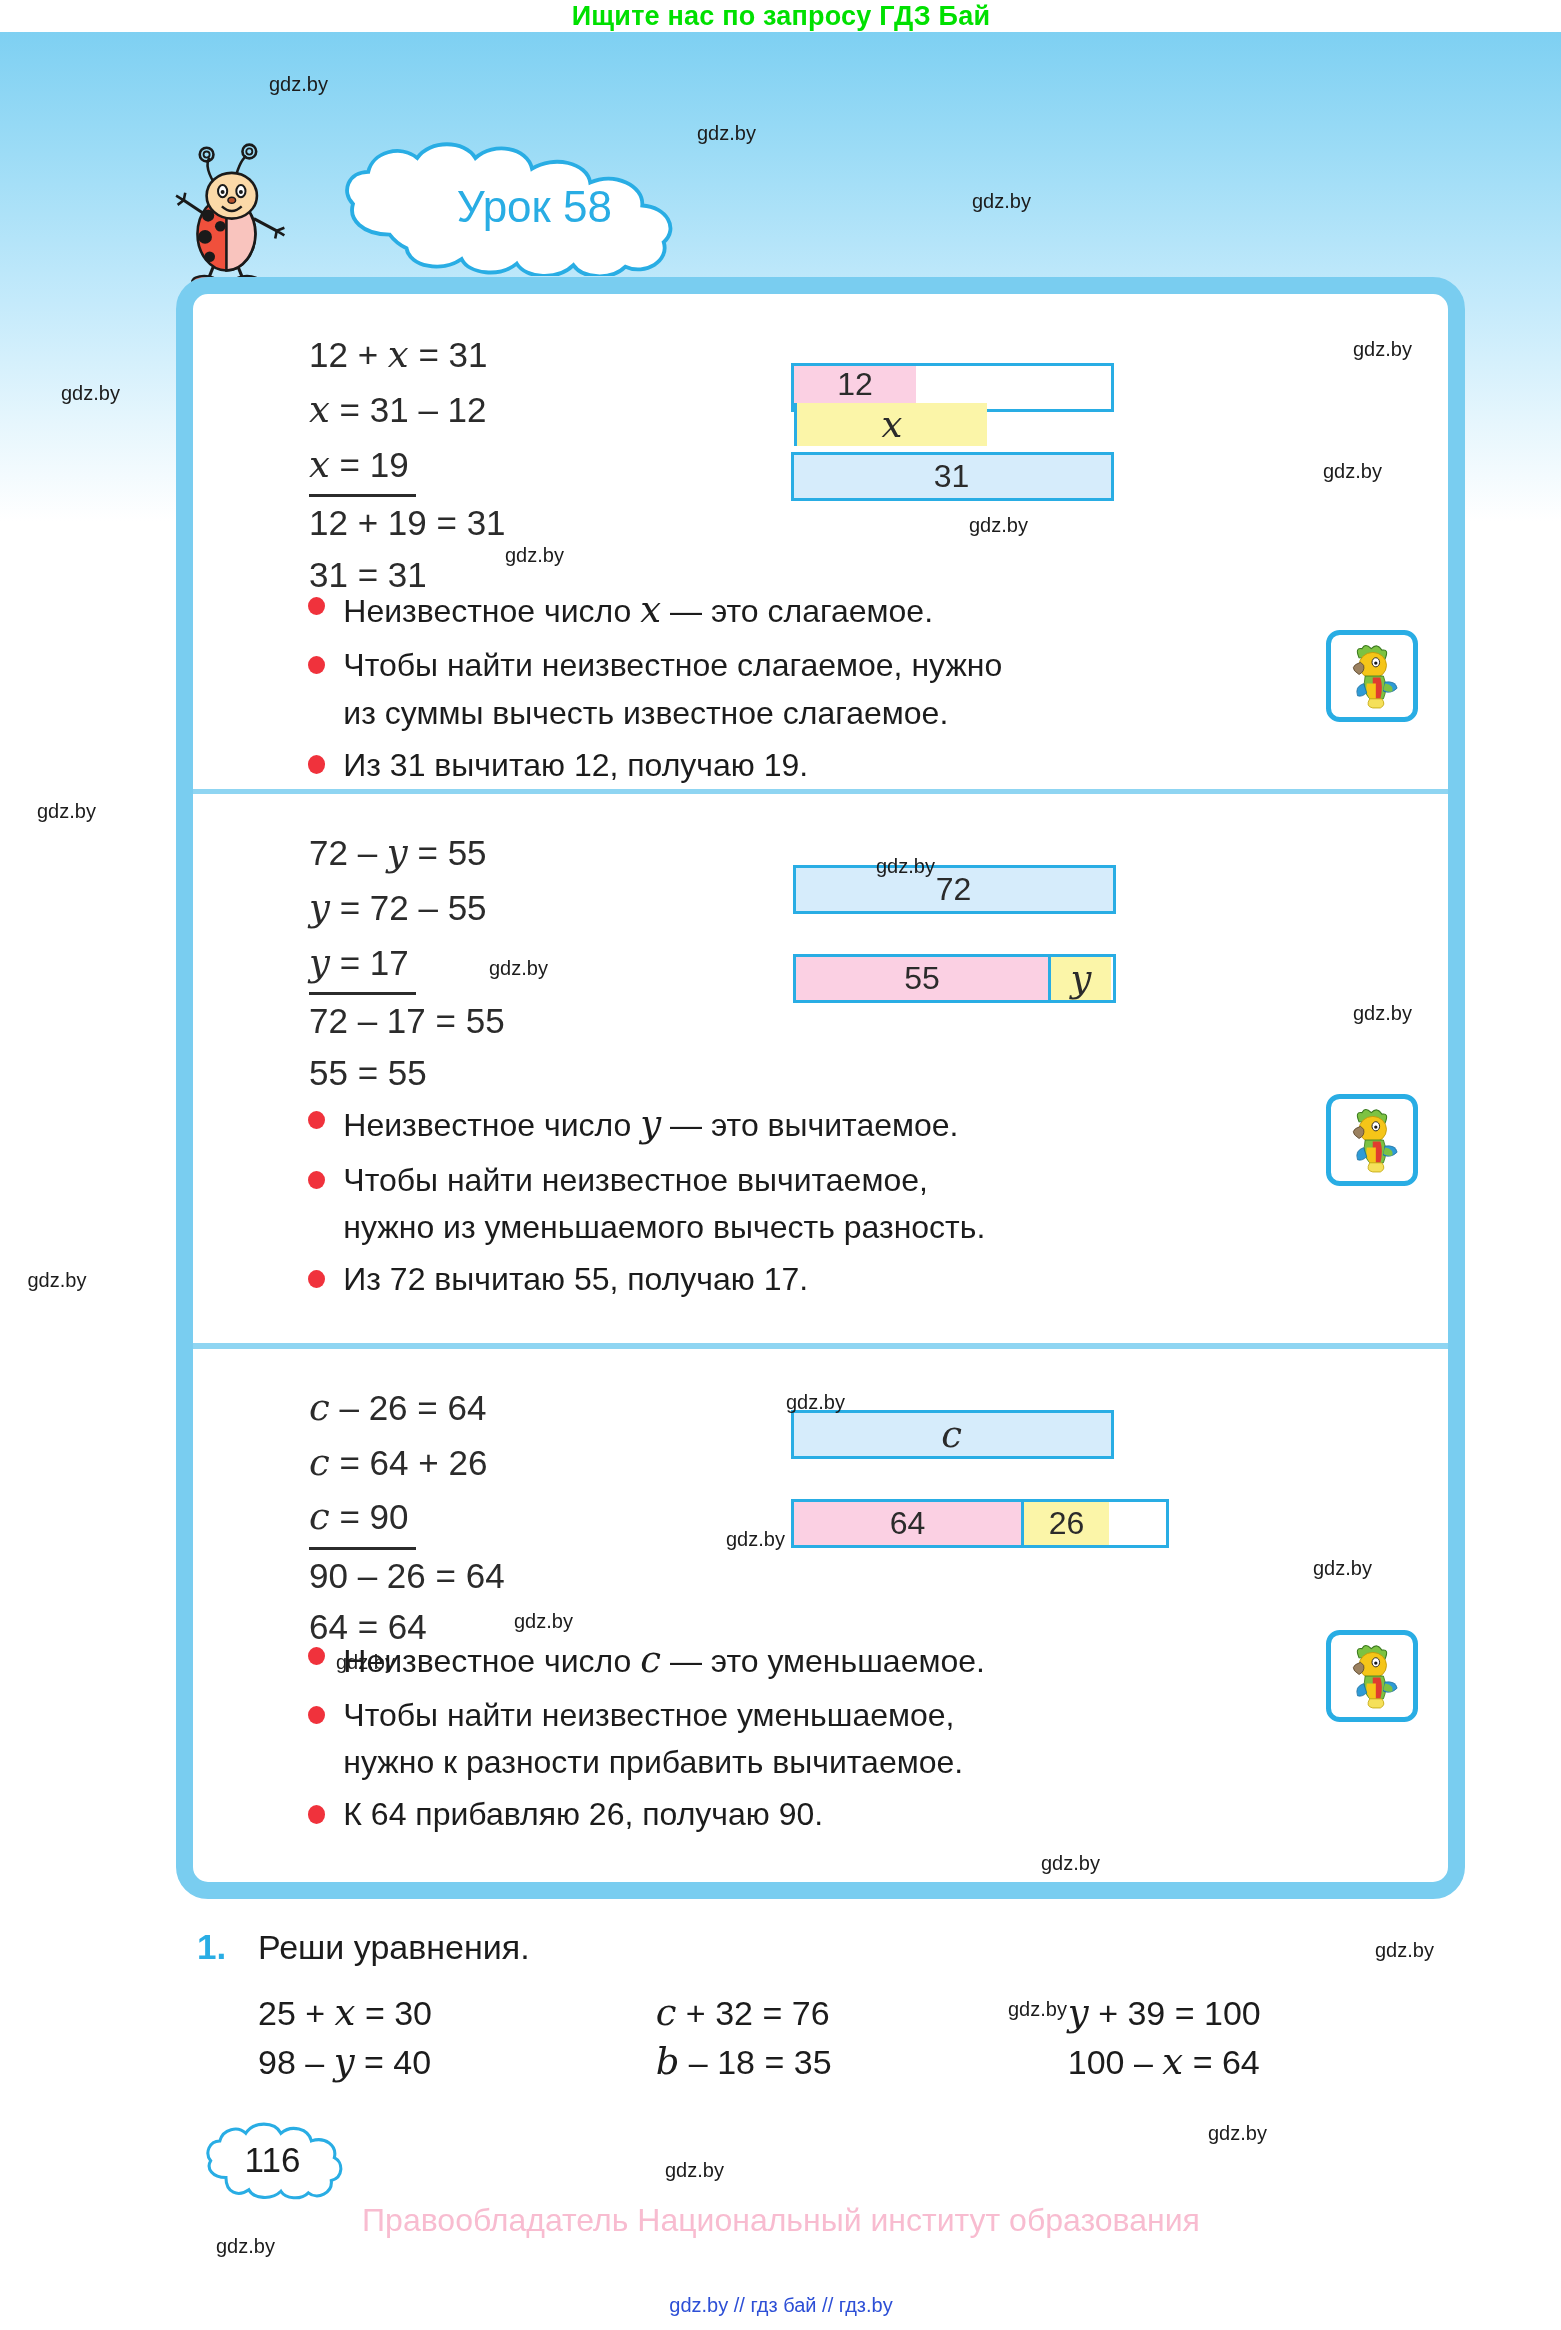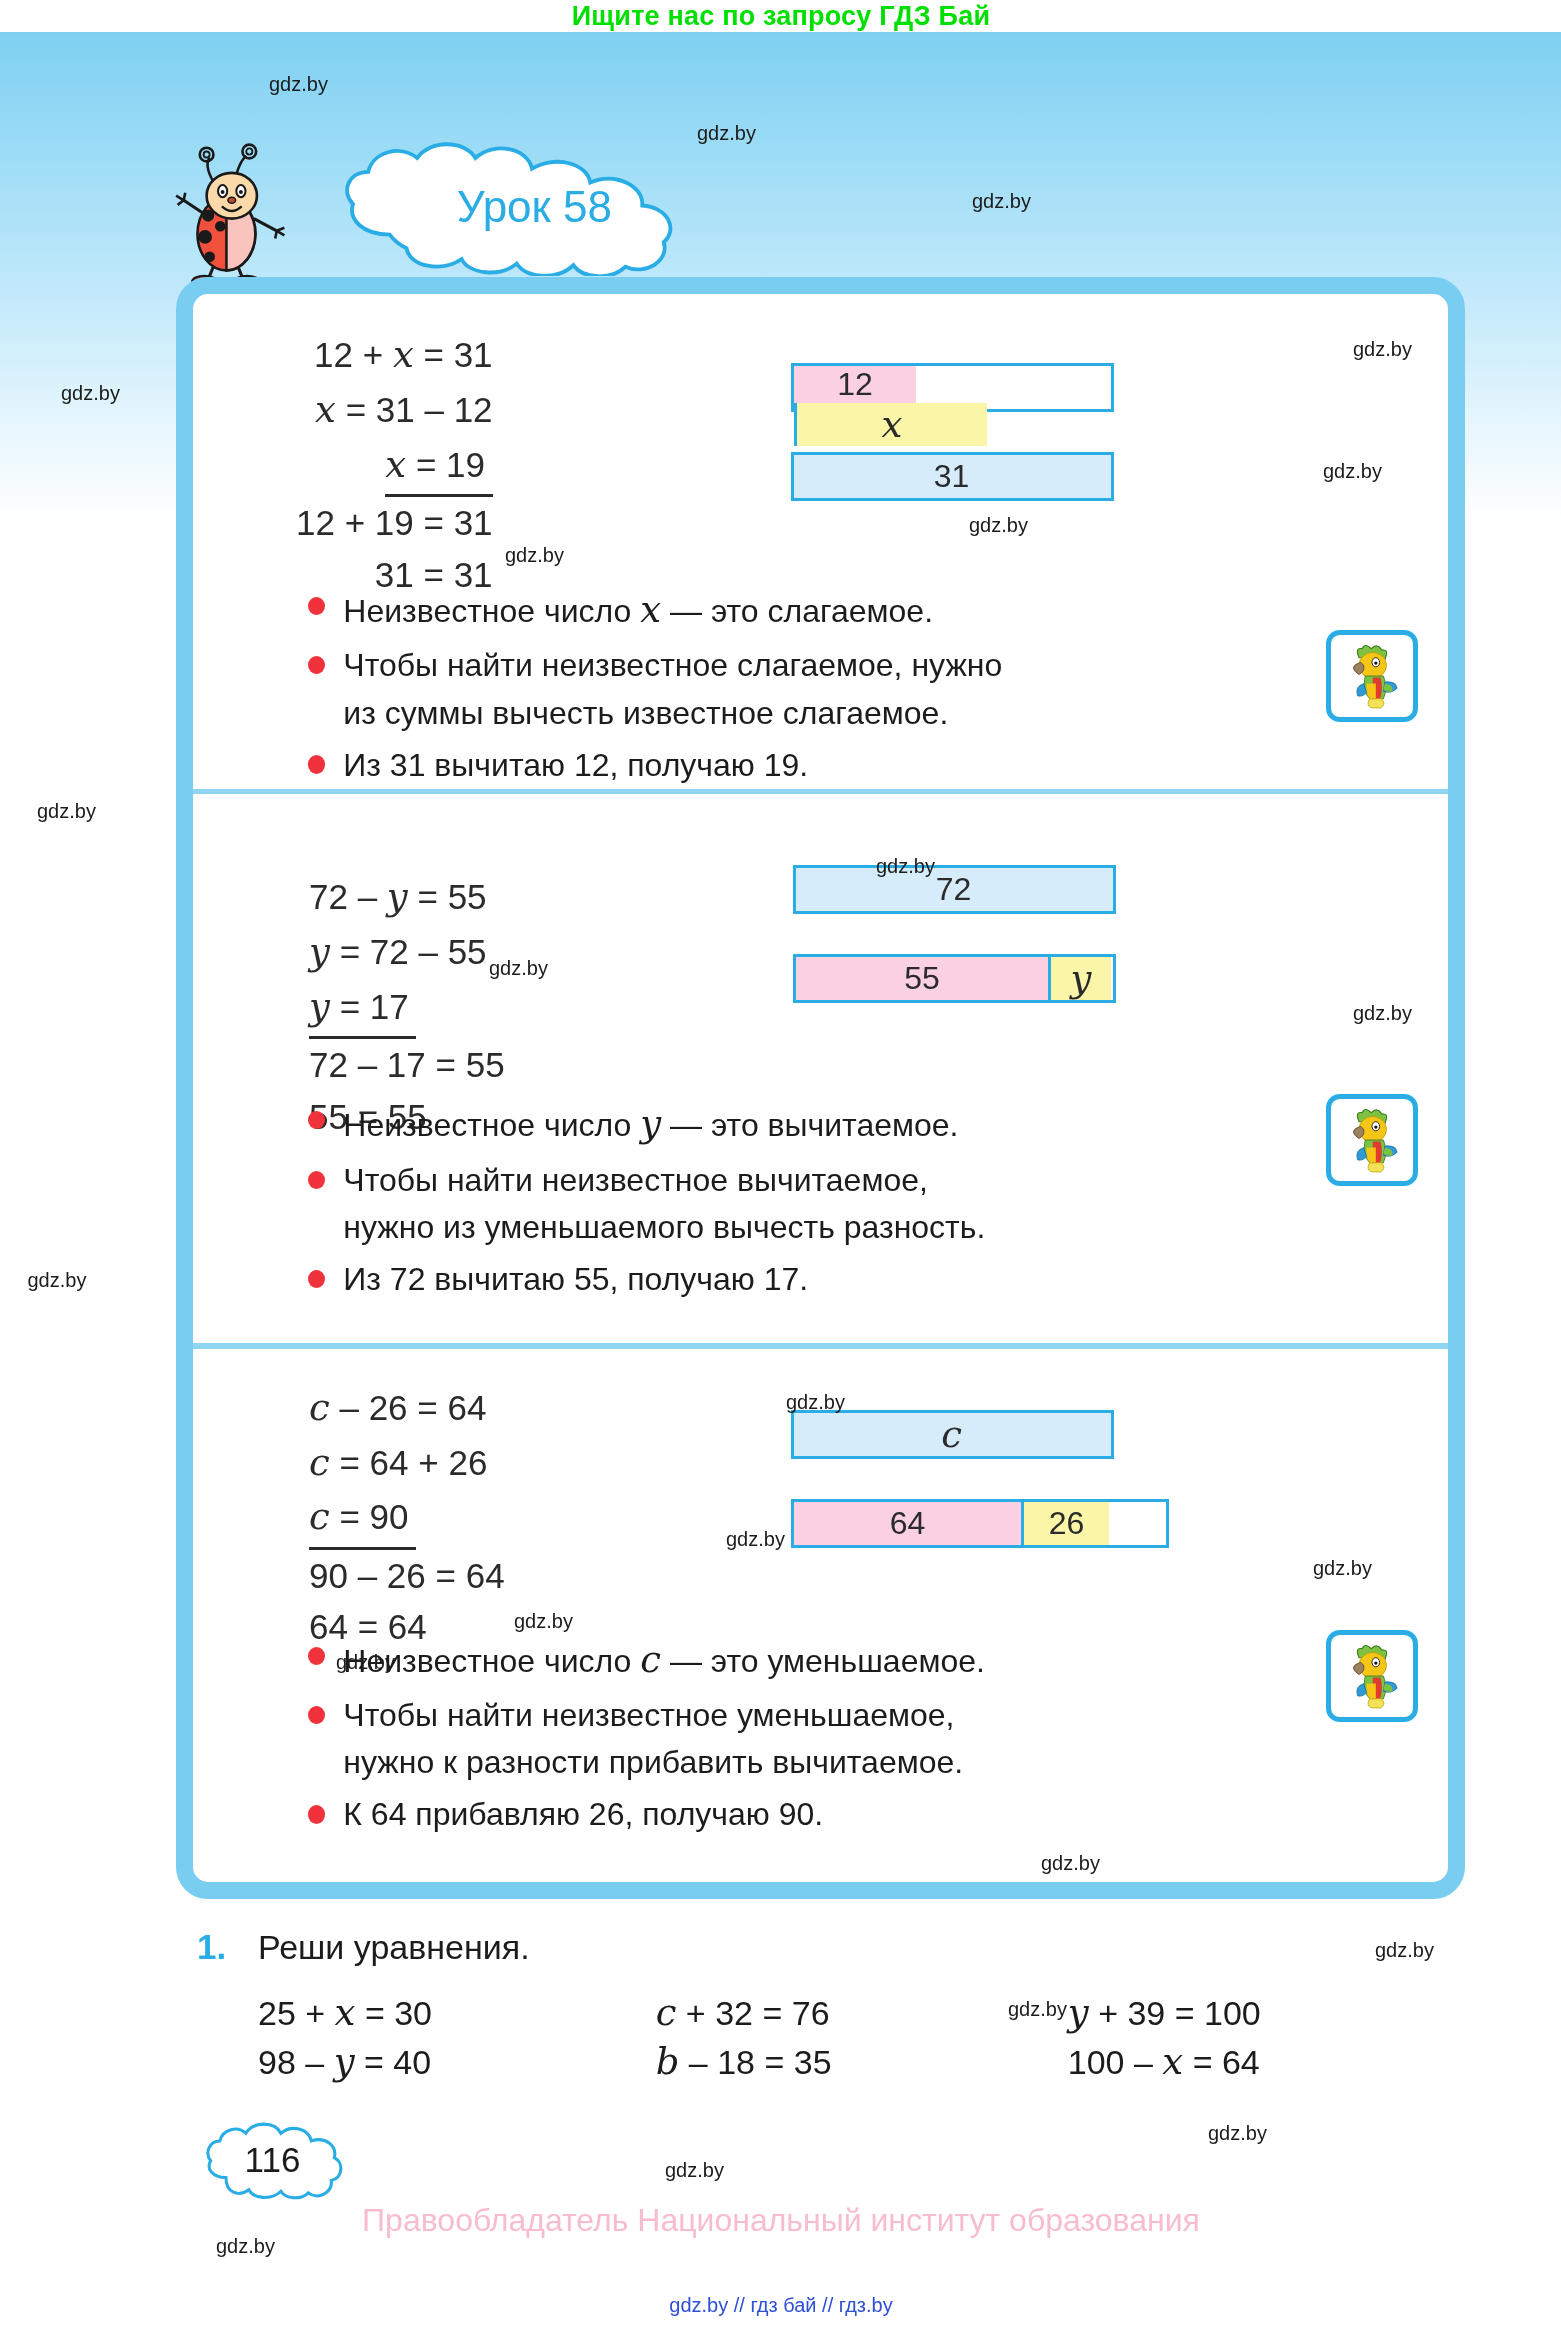--- a/index.html
+++ b/index.html
@@ -173,21 +173,21 @@
              C222 182 182 178 172 158
              C146 176 104 168 100 144
              C92 140 84 134 78 126 Z" fill="#ffffff" stroke="#29ade4" stroke-width="5"></path>
   </svg>
   <div class="label">Урок 58</div>
 </div>
 
 <div id="card">
 
   <div class="section" style="height:495px;">
-    <div class="eqblock" style="left:103px;top:34px;text-align:right;">
+    <div class="eqblock" style="left:116px;top:34px;">
       <div class="eqline">
         <span>12 + </span><span class="var">x</span><span> = 31</span>
       </div>
       <div class="eqline">
         <span class="var">x</span><span> = 31 – 12</span>
       </div>
       <div>
         <span class="eqline underlined">
           <span class="var">x</span><span> = 19</span>
         </span>
@@ -240,21 +240,21 @@
         <path d="M60 54 Q74 52 76 62 Q68 70 58 66 Z" fill="#2e9bd6" stroke="#1a6a99" stroke-width="1"></path>
         <path d="M60 56 Q72 58 70 66 Q64 68 58 64 Z" fill="#7dc242"></path>
         <path d="M40 76 Q34 86 44 88 L54 88 Q62 84 56 76 Z" fill="#f5e05a" stroke="#c4a80b" stroke-width="1.1"></path>
       </svg>
     </div>
   </div>
 
   <div class="sec-divider"></div>
 
   <div class="section" style="height:549px;">
-    <div class="eqblock" style="left:116px;top:32px;margin-top:44px;">
+    <div class="eqblock" style="left:116px;top:32px;">
       <div class="eqline">
         <span>72 – </span><span class="var">y</span><span> = 55</span>
       </div>
       <div class="eqline">
         <span class="var">y</span><span> = 72 – 55</span>
       </div>
       <div>
         <span class="eqline underlined">
           <span class="var">y</span><span> = 17</span>
         </span>

